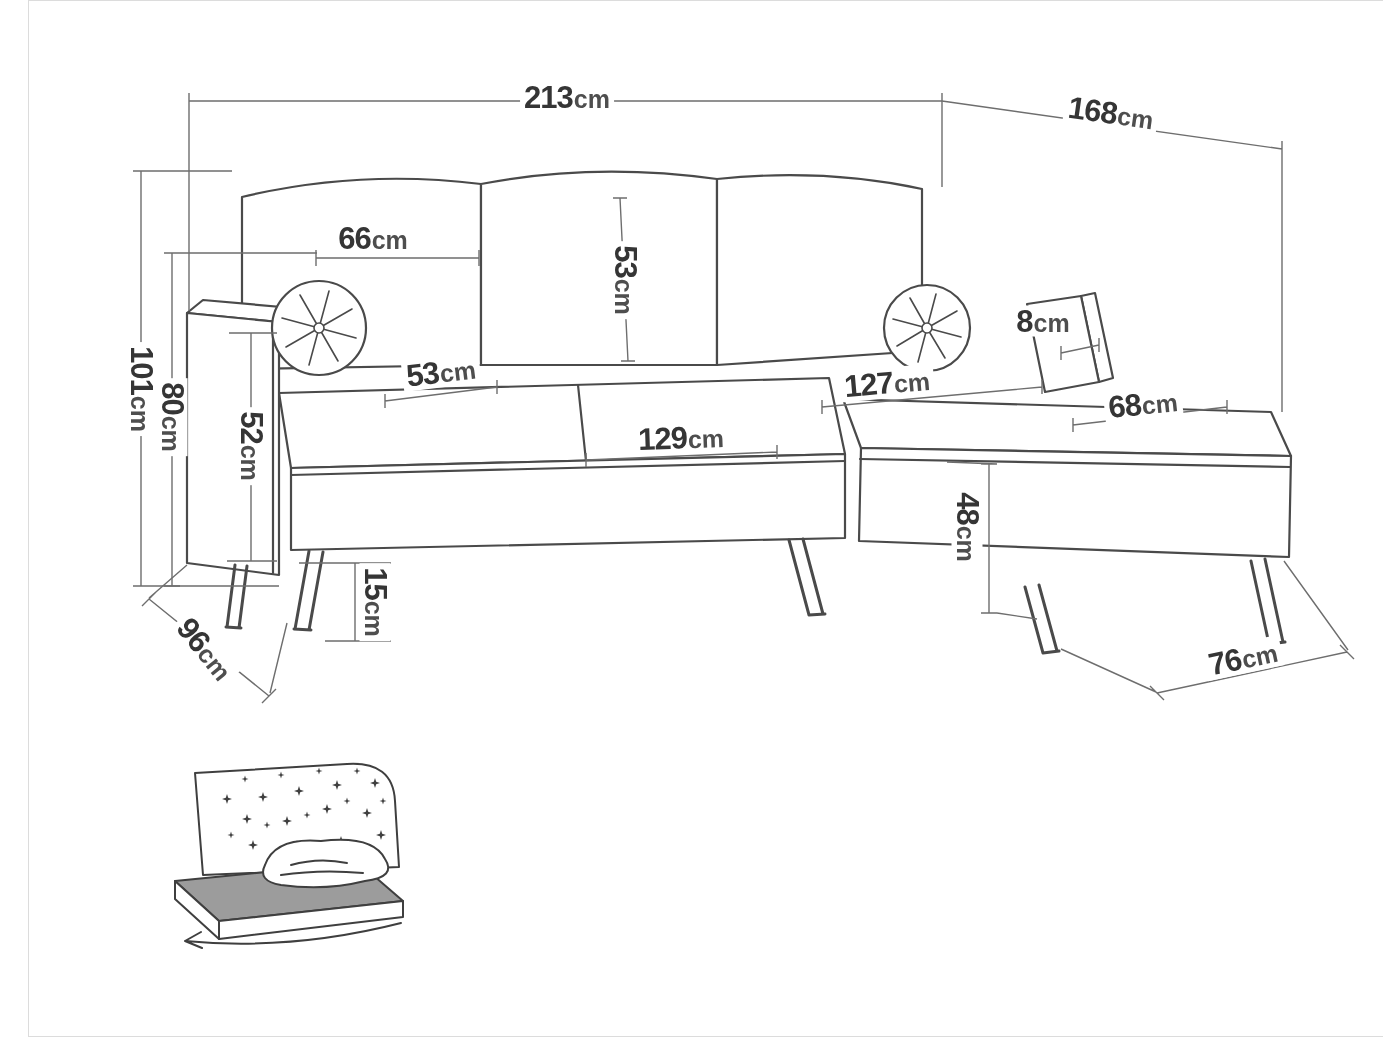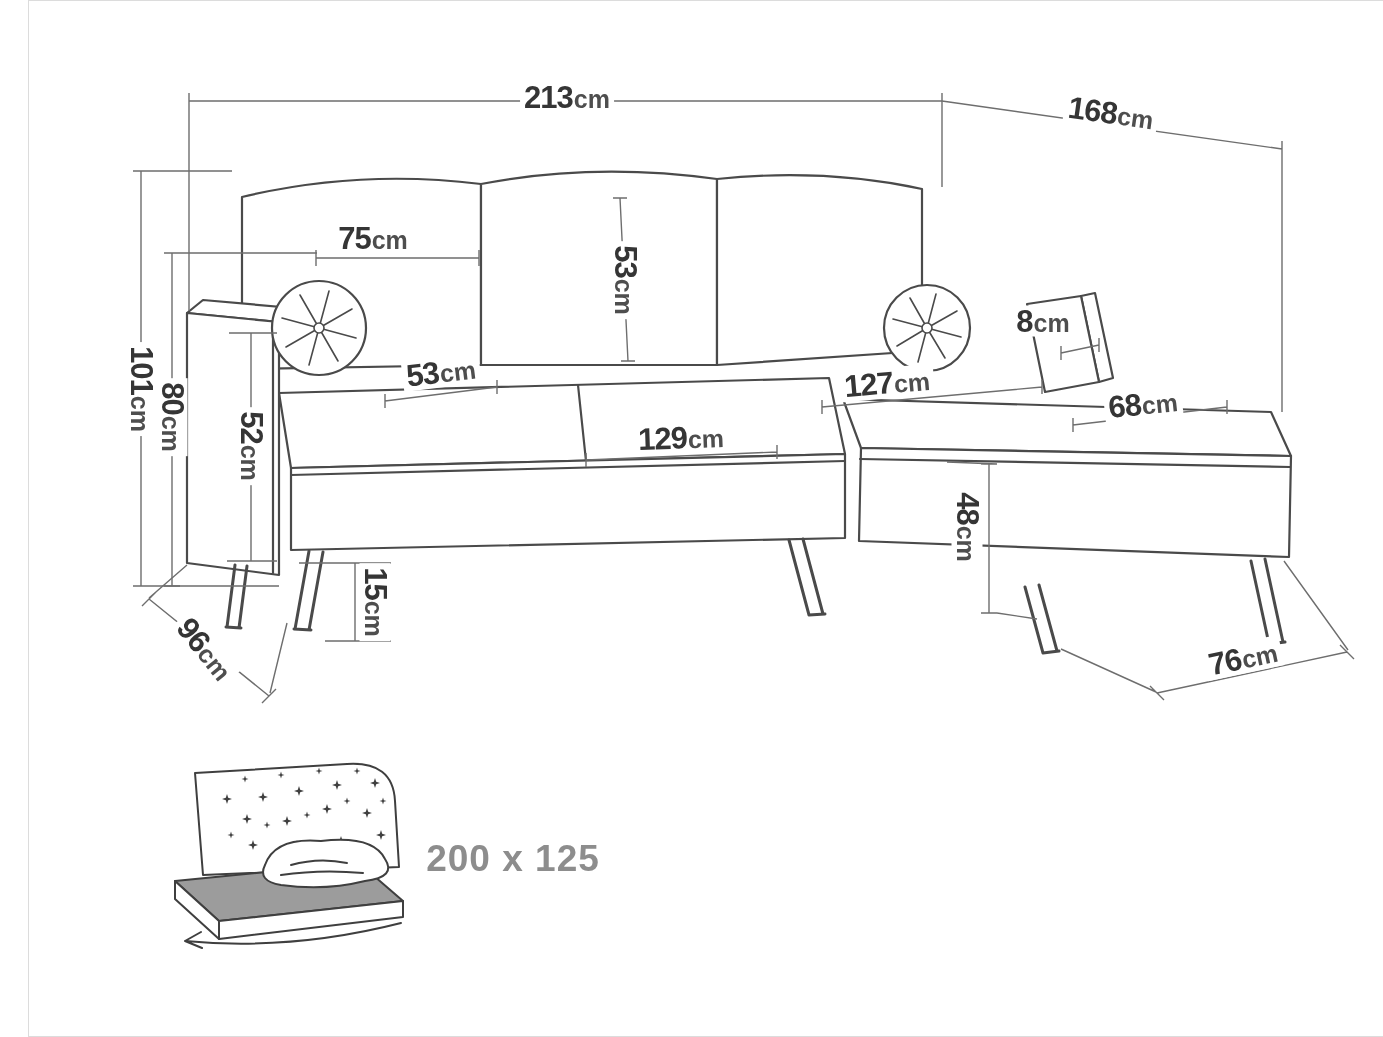--- a/index.html
+++ b/index.html
@@ -131,21 +131,21 @@
       <path d="M236,864 Q246,836 292,840 Q344,834 356,858 Q368,876 336,880 Q296,890 252,884 Q228,880 236,864 Z"></path>
       <path fill="none" d="M262,864 Q290,856 318,862 M252,874 Q292,868 334,872"></path>
       <path fill="none" d="M372,922 Q262,950 156,940 M156,940 L172,931 M156,940 L173,947"></path>
     </g>
   </svg>
 
   <div class="dim" style="left:538px;top:96px"><span class="num">213</span><span class="unit">cm</span></div>
 
   <div class="dim" style="left:1082px;top:112px;--r:8deg"><span class="num">168</span><span class="unit">cm</span></div>
 
-  <div class="dim" style="left:344px;top:237px"><span class="num">75</span><span class="unit">cm</span></div>
+  <div class="dim" style="left:344px;top:237px"><span class="num">66</span><span class="unit">cm</span></div>
 
   <div class="dim" style="left:596px;top:279px;--r:90deg"><span class="num">53</span><span class="unit">cm</span></div>
 
   <div class="dim" style="left:112px;top:388px;--r:90deg"><span class="num">101</span><span class="unit">cm</span></div>
 
   <div class="dim" style="left:143px;top:416px;--r:90deg"><span class="num">80</span><span class="unit">cm</span></div>
 
   <div class="dim" style="left:222px;top:445px;--r:90deg"><span class="num">52</span><span class="unit">cm</span></div>
 
   <div class="dim" style="left:412px;top:371px;--r:-7deg"><span class="num">53</span><span class="unit">cm</span></div>
@@ -159,15 +159,14 @@
   <div class="dim" style="left:1114px;top:403px;--r:-6deg"><span class="num">68</span><span class="unit">cm</span></div>
 
   <div class="dim" style="left:938px;top:526px;--r:90deg"><span class="num">48</span><span class="unit">cm</span></div>
 
   <div class="dim" style="left:346px;top:601px;--r:90deg"><span class="num">15</span><span class="unit">cm</span></div>
 
   <div class="dim" style="left:176px;top:648px;--r:51deg"><span class="num">96</span><span class="unit">cm</span></div>
 
   <div class="dim" style="left:1214px;top:657px;--r:-12deg"><span class="num">76</span><span class="unit">cm</span></div>
 
-  <div class="sleep" style="left:484px;top:858px"><span>200 x 125</span></div>
 
 </div>
 
 </body></html>

